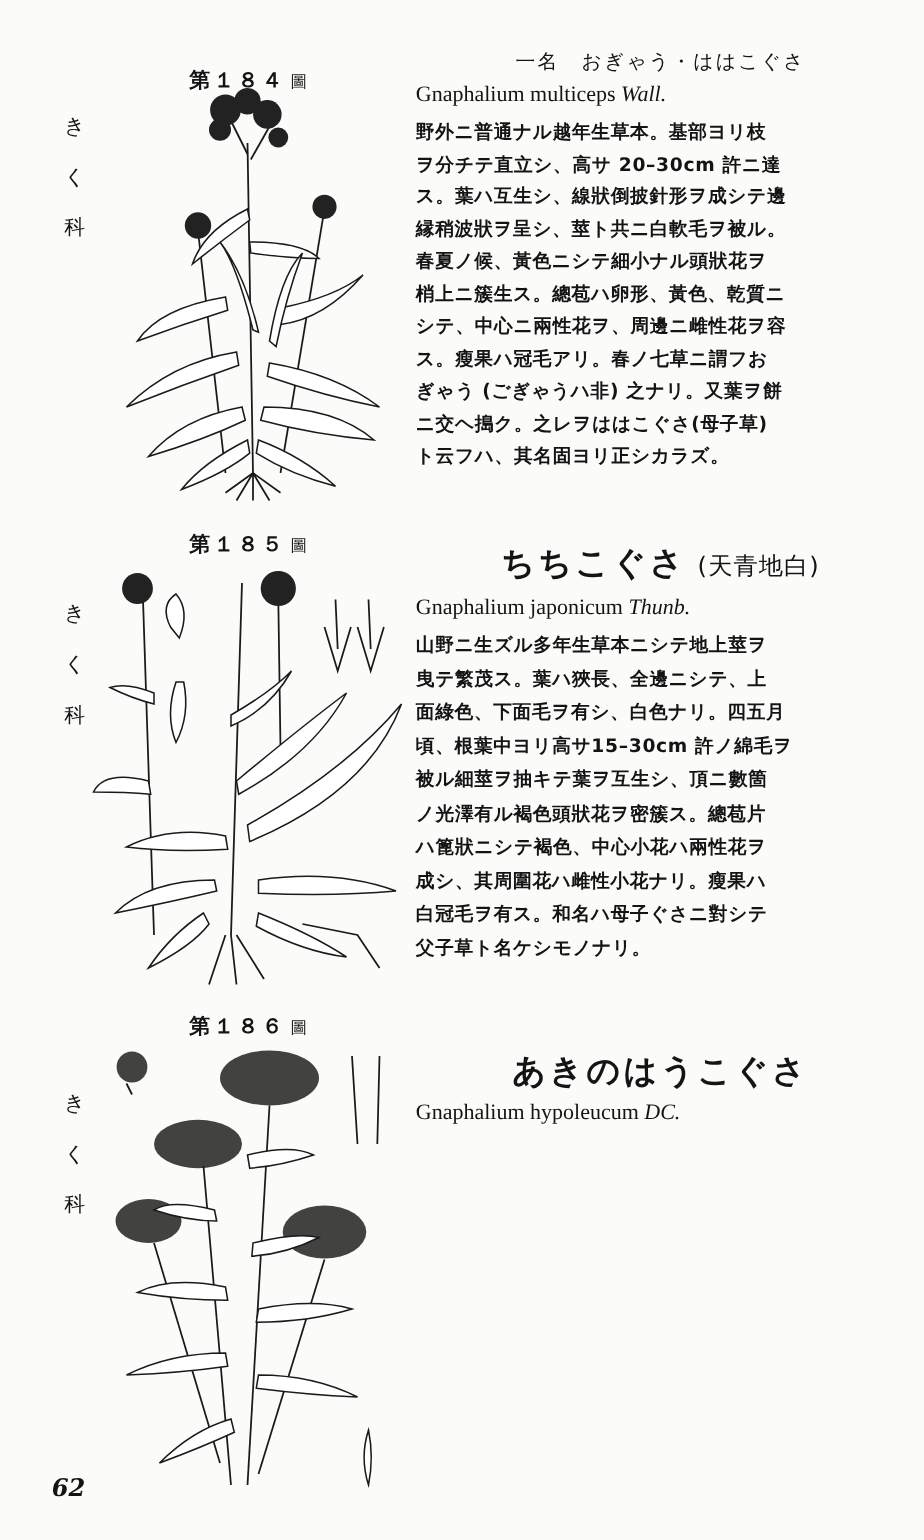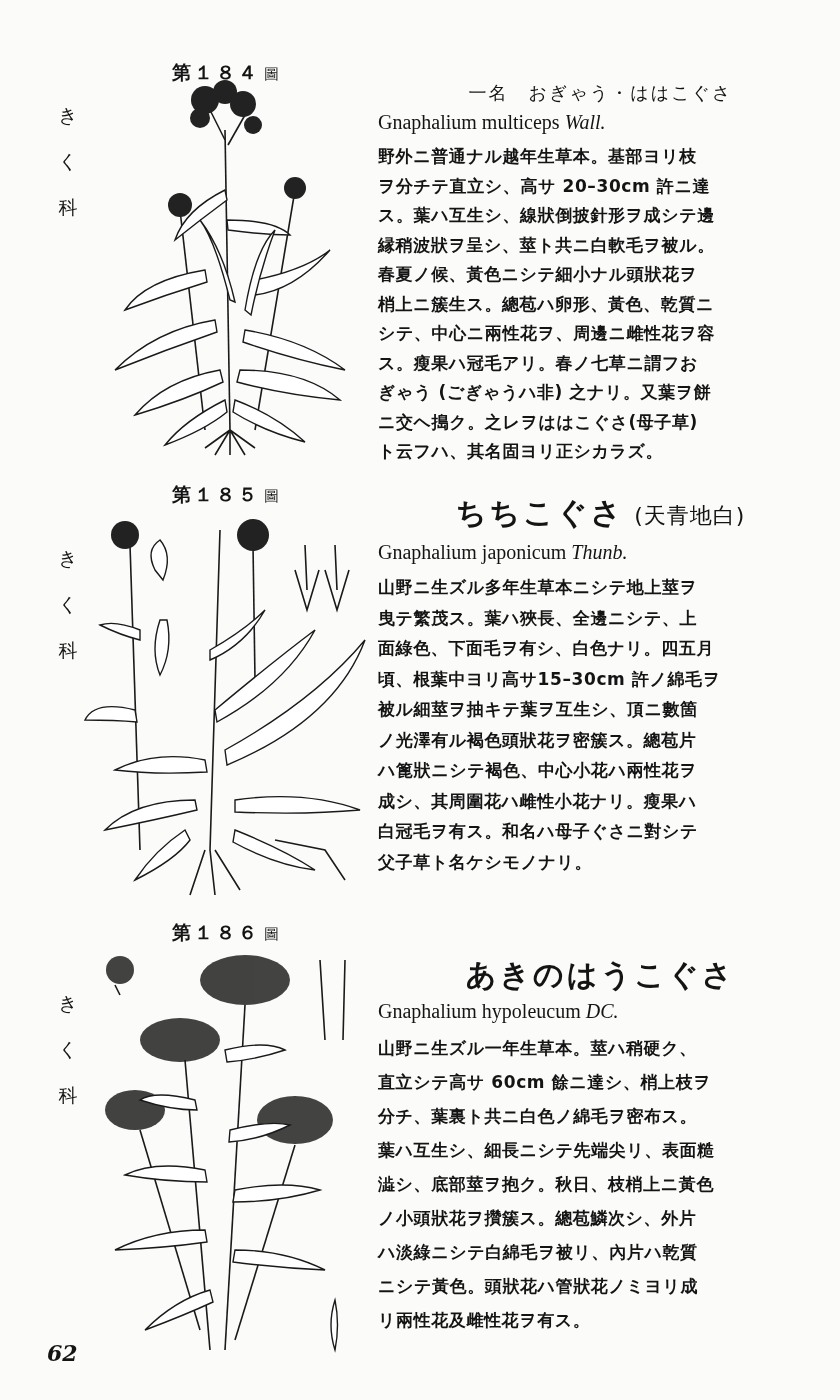--- a/index.html
+++ b/index.html
@@ -17,21 +17,21 @@
       position: absolute; left: 56px; width: 24px; font-size: 19px; line-height: 46px;
       text-align: center; font-family: "DejaVu Sans", sans-serif;
     }
     .illus { position: absolute; }
     .text-col { position: absolute; left: 378px; width: 445px; }
     .title {
       text-align: center; font-size: 30px; font-weight: bold; letter-spacing: 3px;
       font-family: "DejaVu Sans", sans-serif; margin: 0; line-height: 40px;
     }
     .title .kanji { font-size: 22px; font-weight: normal; letter-spacing: 1px; margin-left: 10px; }
-    .alias { text-align: center; font-size: 18px; line-height: 26px; letter-spacing: 2px; font-family: "DejaVu Sans", sans-serif; margin-top: 36px; }
+    .alias { text-align: center; font-size: 18px; line-height: 26px; letter-spacing: 2px; font-family: "DejaVu Sans", sans-serif; }
     .sci { text-align: left; font-size: 20px; line-height: 32px; font-family: "Liberation Serif", serif; }
     .sci i { font-style: italic; }
     .body-text {
       font-size: 17px; line-height: 29.5px; font-weight: bold; letter-spacing: 0.6px;
       font-family: "DejaVu Sans", sans-serif; margin-top: 4px; white-space: pre-line;
     }
     .body-text.wide { line-height: 30.5px; }
     .page-num { position: absolute; left: 47px; top: 1340px; font-size: 22px; font-weight: bold; font-family: "DejaVu Serif", serif; font-style: italic; }
     svg { overflow: visible; }
     .st { fill: none; stroke: #1a1a1a; stroke-width: 1.6; }
@@ -188,25 +188,16 @@
     <path class="lf" d="M115 340 Q80 350 50 380 Q90 365 118 352 Z"></path>
     <path class="lf" d="M240 350 Q245 375 240 400 Q232 375 240 350 Z"></path>
   </svg>
   <div class="text-col" style="top:943px;margin-top:12px;">
     <h2 class="title">
       <span>あきのはうこぐさ</span>
     </h2>
     <div class="sci">
       <span>Gnaphalium hypoleucum</span> <i>DC.</i>
     </div>
-    <div class="body-text wide" style="line-height:34px;">山野ニ生ズル一年生草本。莖ハ稍硬ク、
-直立シテ高サ 60cm 餘ニ達シ、梢上枝ヲ
-分チ、葉裏ト共ニ白色ノ綿毛ヲ密布ス。
-葉ハ互生シ、細長ニシテ先端尖リ、表面糙
-澁シ、底部莖ヲ抱ク。秋日、枝梢上ニ黃色
-ノ小頭狀花ヲ攢簇ス。總苞鱗次シ、外片
-ハ淡綠ニシテ白綿毛ヲ被リ、內片ハ乾質
-ニシテ黃色。頭狀花ハ管狀花ノミヨリ成
-リ兩性花及雌性花ヲ有ス。</div>
   </div>
 </section>
 
 <div class="page-num">62</div>
 
 </body></html>

